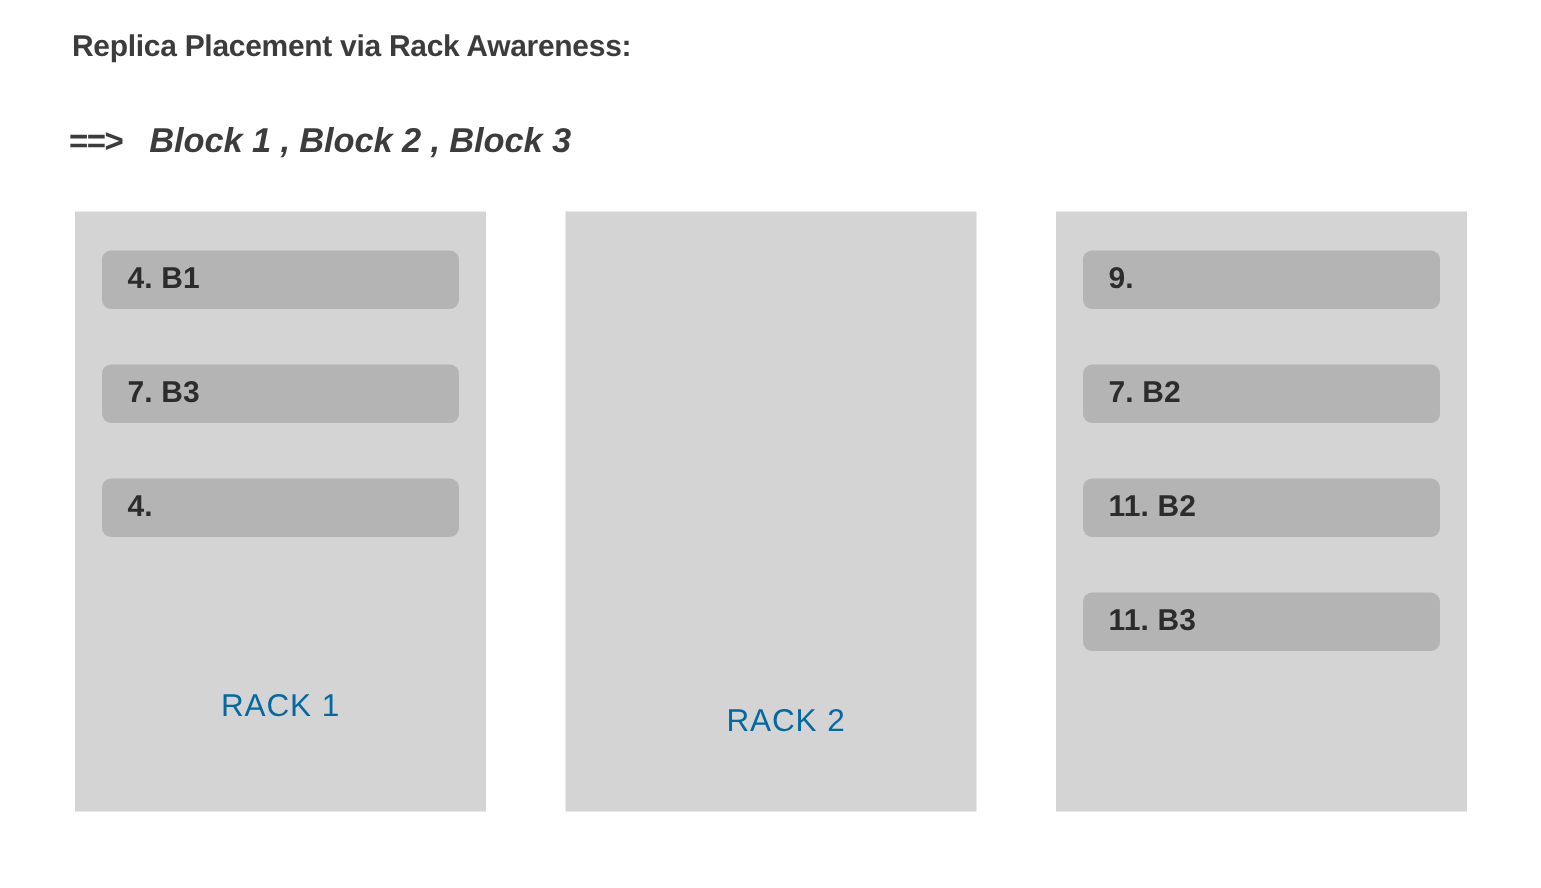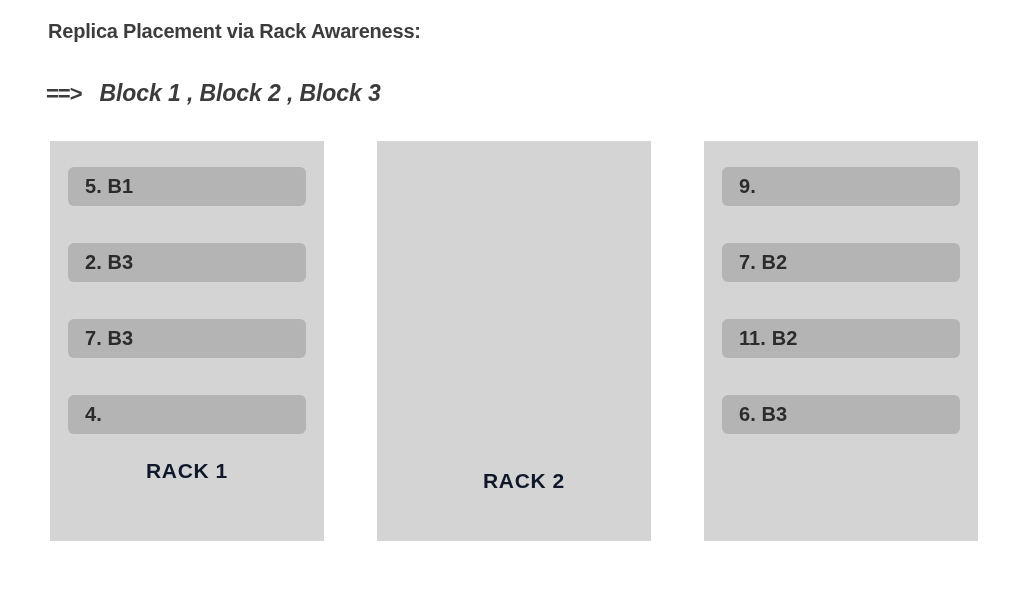--- a/index.html
+++ b/index.html
@@ -90,22 +90,22 @@
     letter-spacing: 0.1px;
   }
 
   .rack-label {
     position: absolute;
     left: 0;
     right: 0;
     top: 318px;
     text-align: center;
     font-size: 21px;
-    font-weight: bold;
-    color: #0f172a;
+    font-weight: normal;
+    color: #0369a1;
     letter-spacing: 0.6px;
   }
   .rack-label.lower {
     top: 328px;
     margin-left: 20px;
   }
 </style>
 </head>
 <body>
 
@@ -113,34 +113,33 @@
 
 <div class="subtitle-line">
   <span class="subtitle-arrow">==&gt;</span>
   <span class="subtitle-blocks">Block 1 , Block 2 , Block 3</span>
 </div>
 
 <div class="racks">
 
   <div class="rack">
     <div class="rack-slots">
-      <div class="slot">5. B1</div>
-      <div class="slot">2. B3</div>
+      <div class="slot">4. B1</div>
       <div class="slot">7. B3</div>
       <div class="slot">4.</div>
     </div>
     <div class="rack-label">RACK 1</div>
   </div>
 
   <div class="rack">
     <div class="rack-label lower">RACK 2</div>
   </div>
 
   <div class="rack">
     <div class="rack-slots">
       <div class="slot">9.</div>
       <div class="slot">7. B2</div>
       <div class="slot">11. B2</div>
-      <div class="slot">6. B3</div>
+      <div class="slot">11. B3</div>
     </div>
   </div>
 
 </div>
 
 </body></html>

